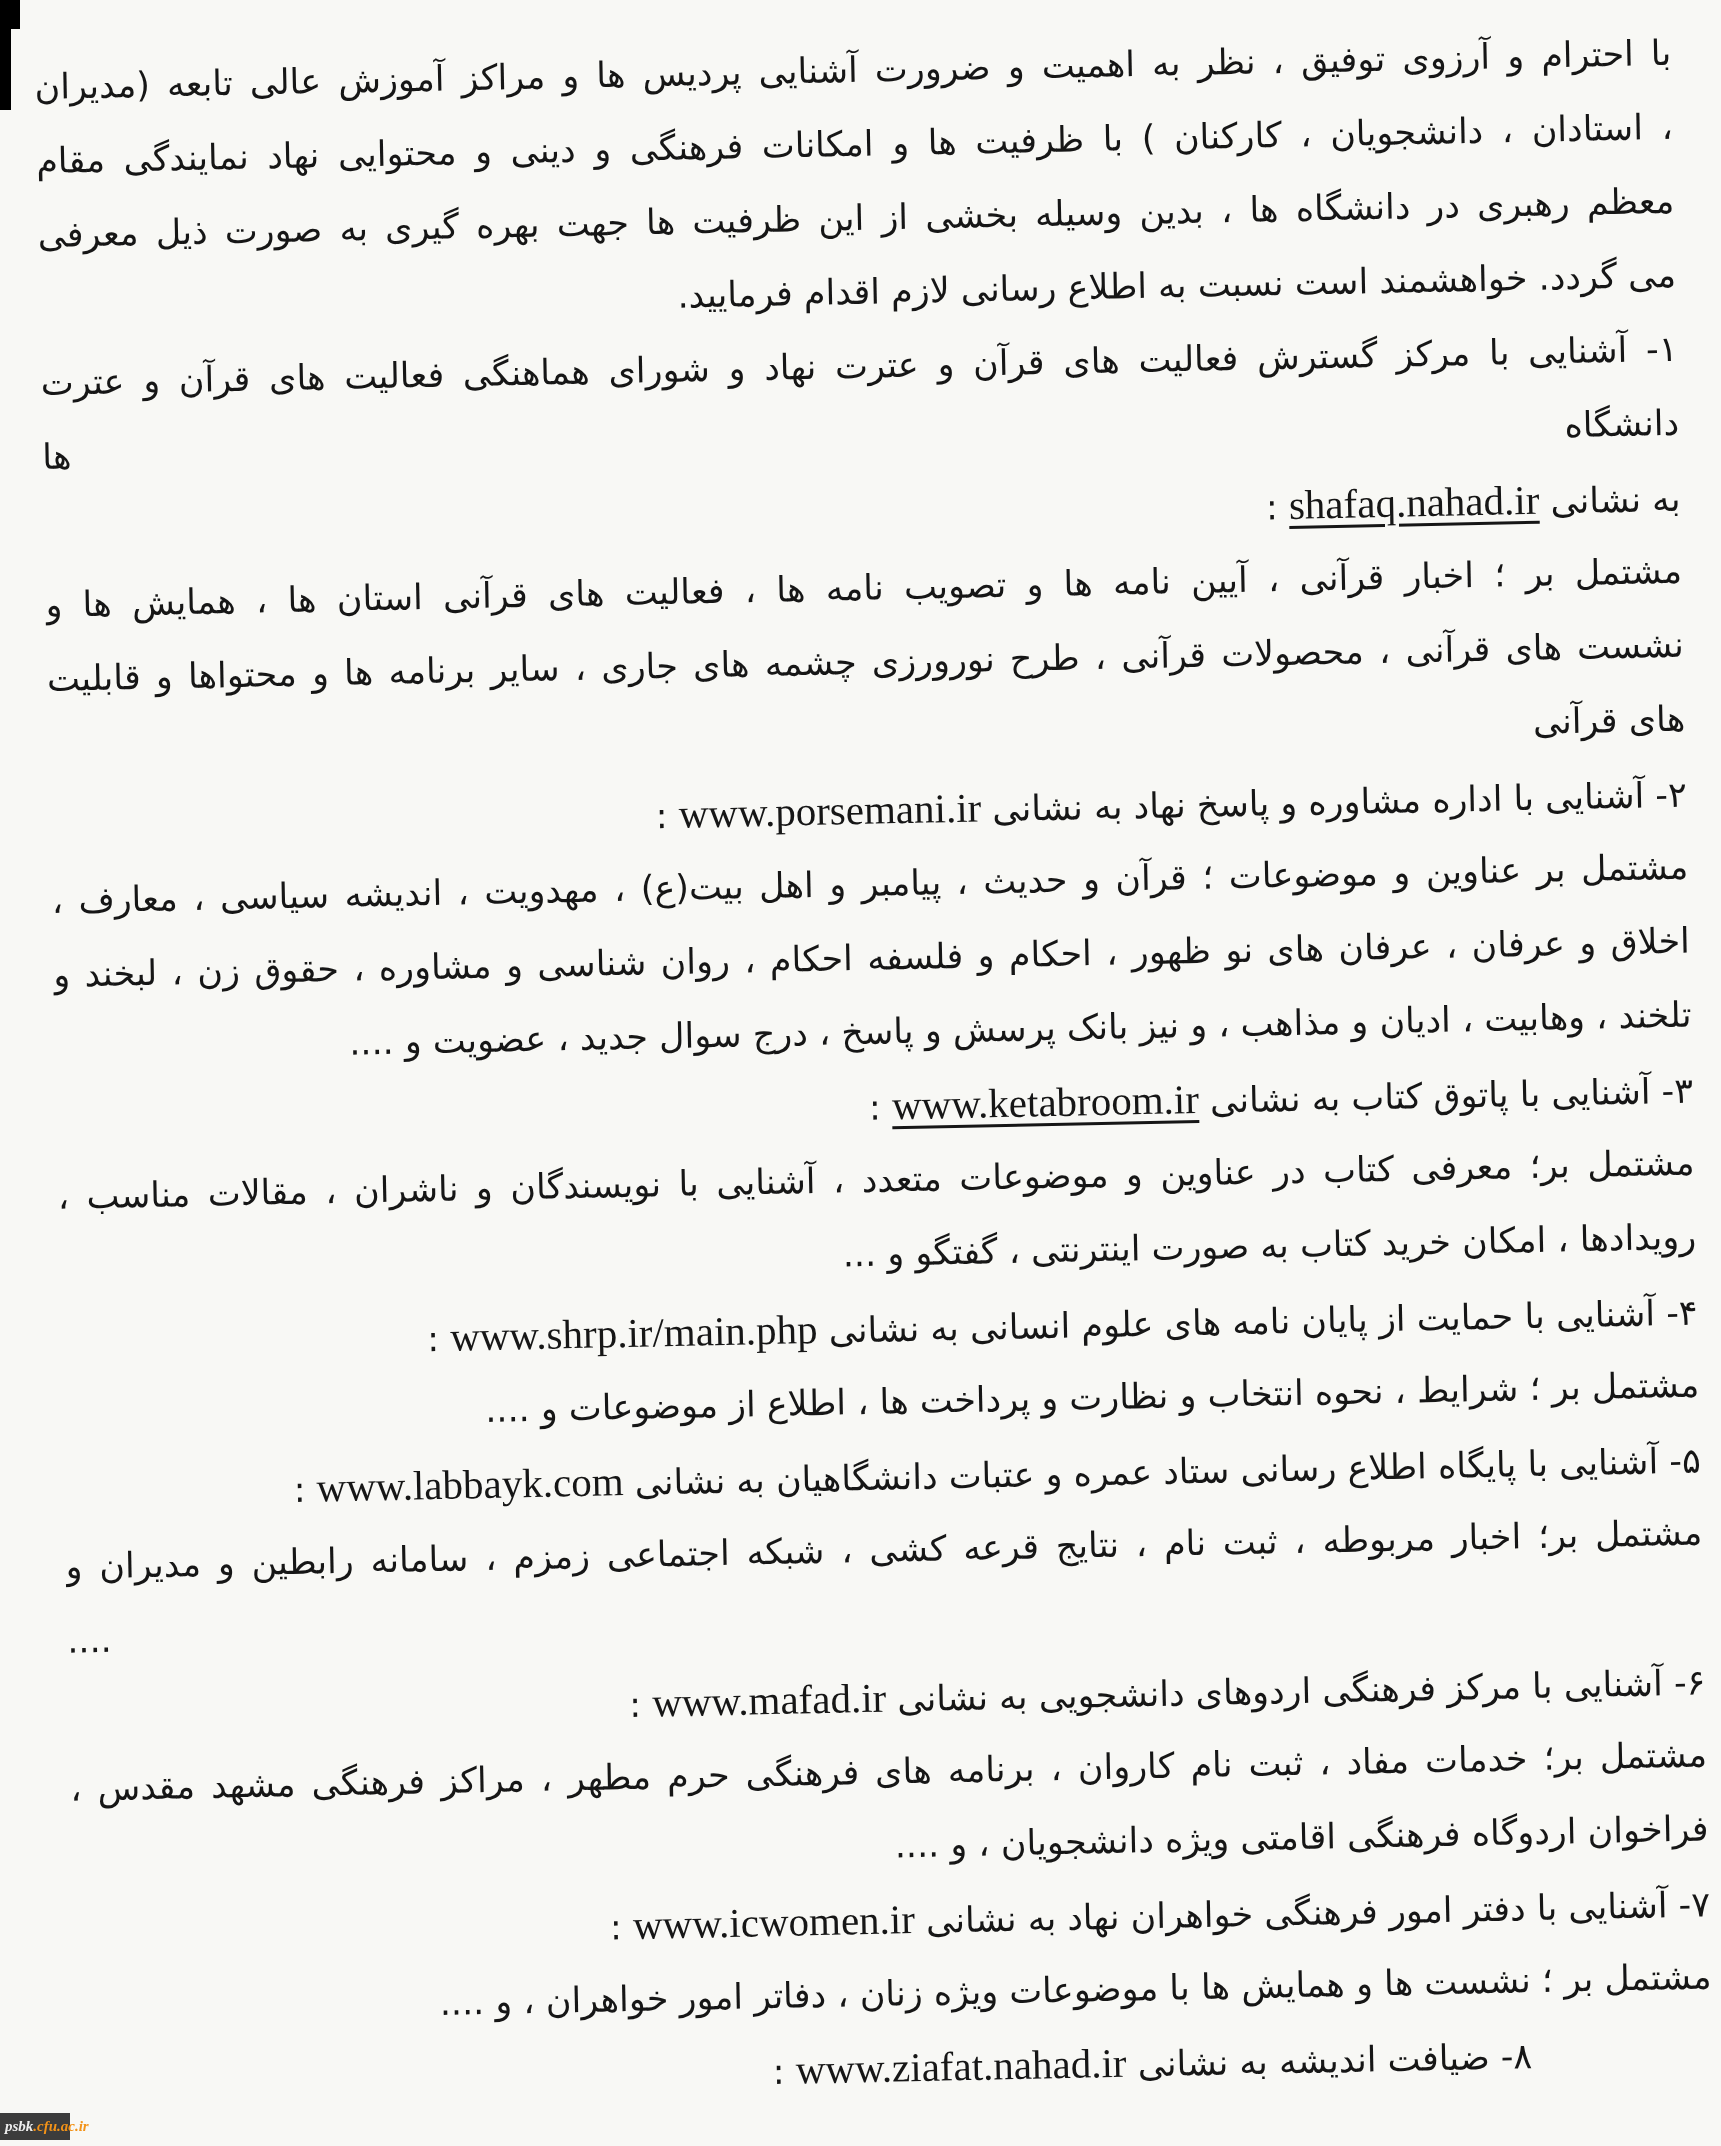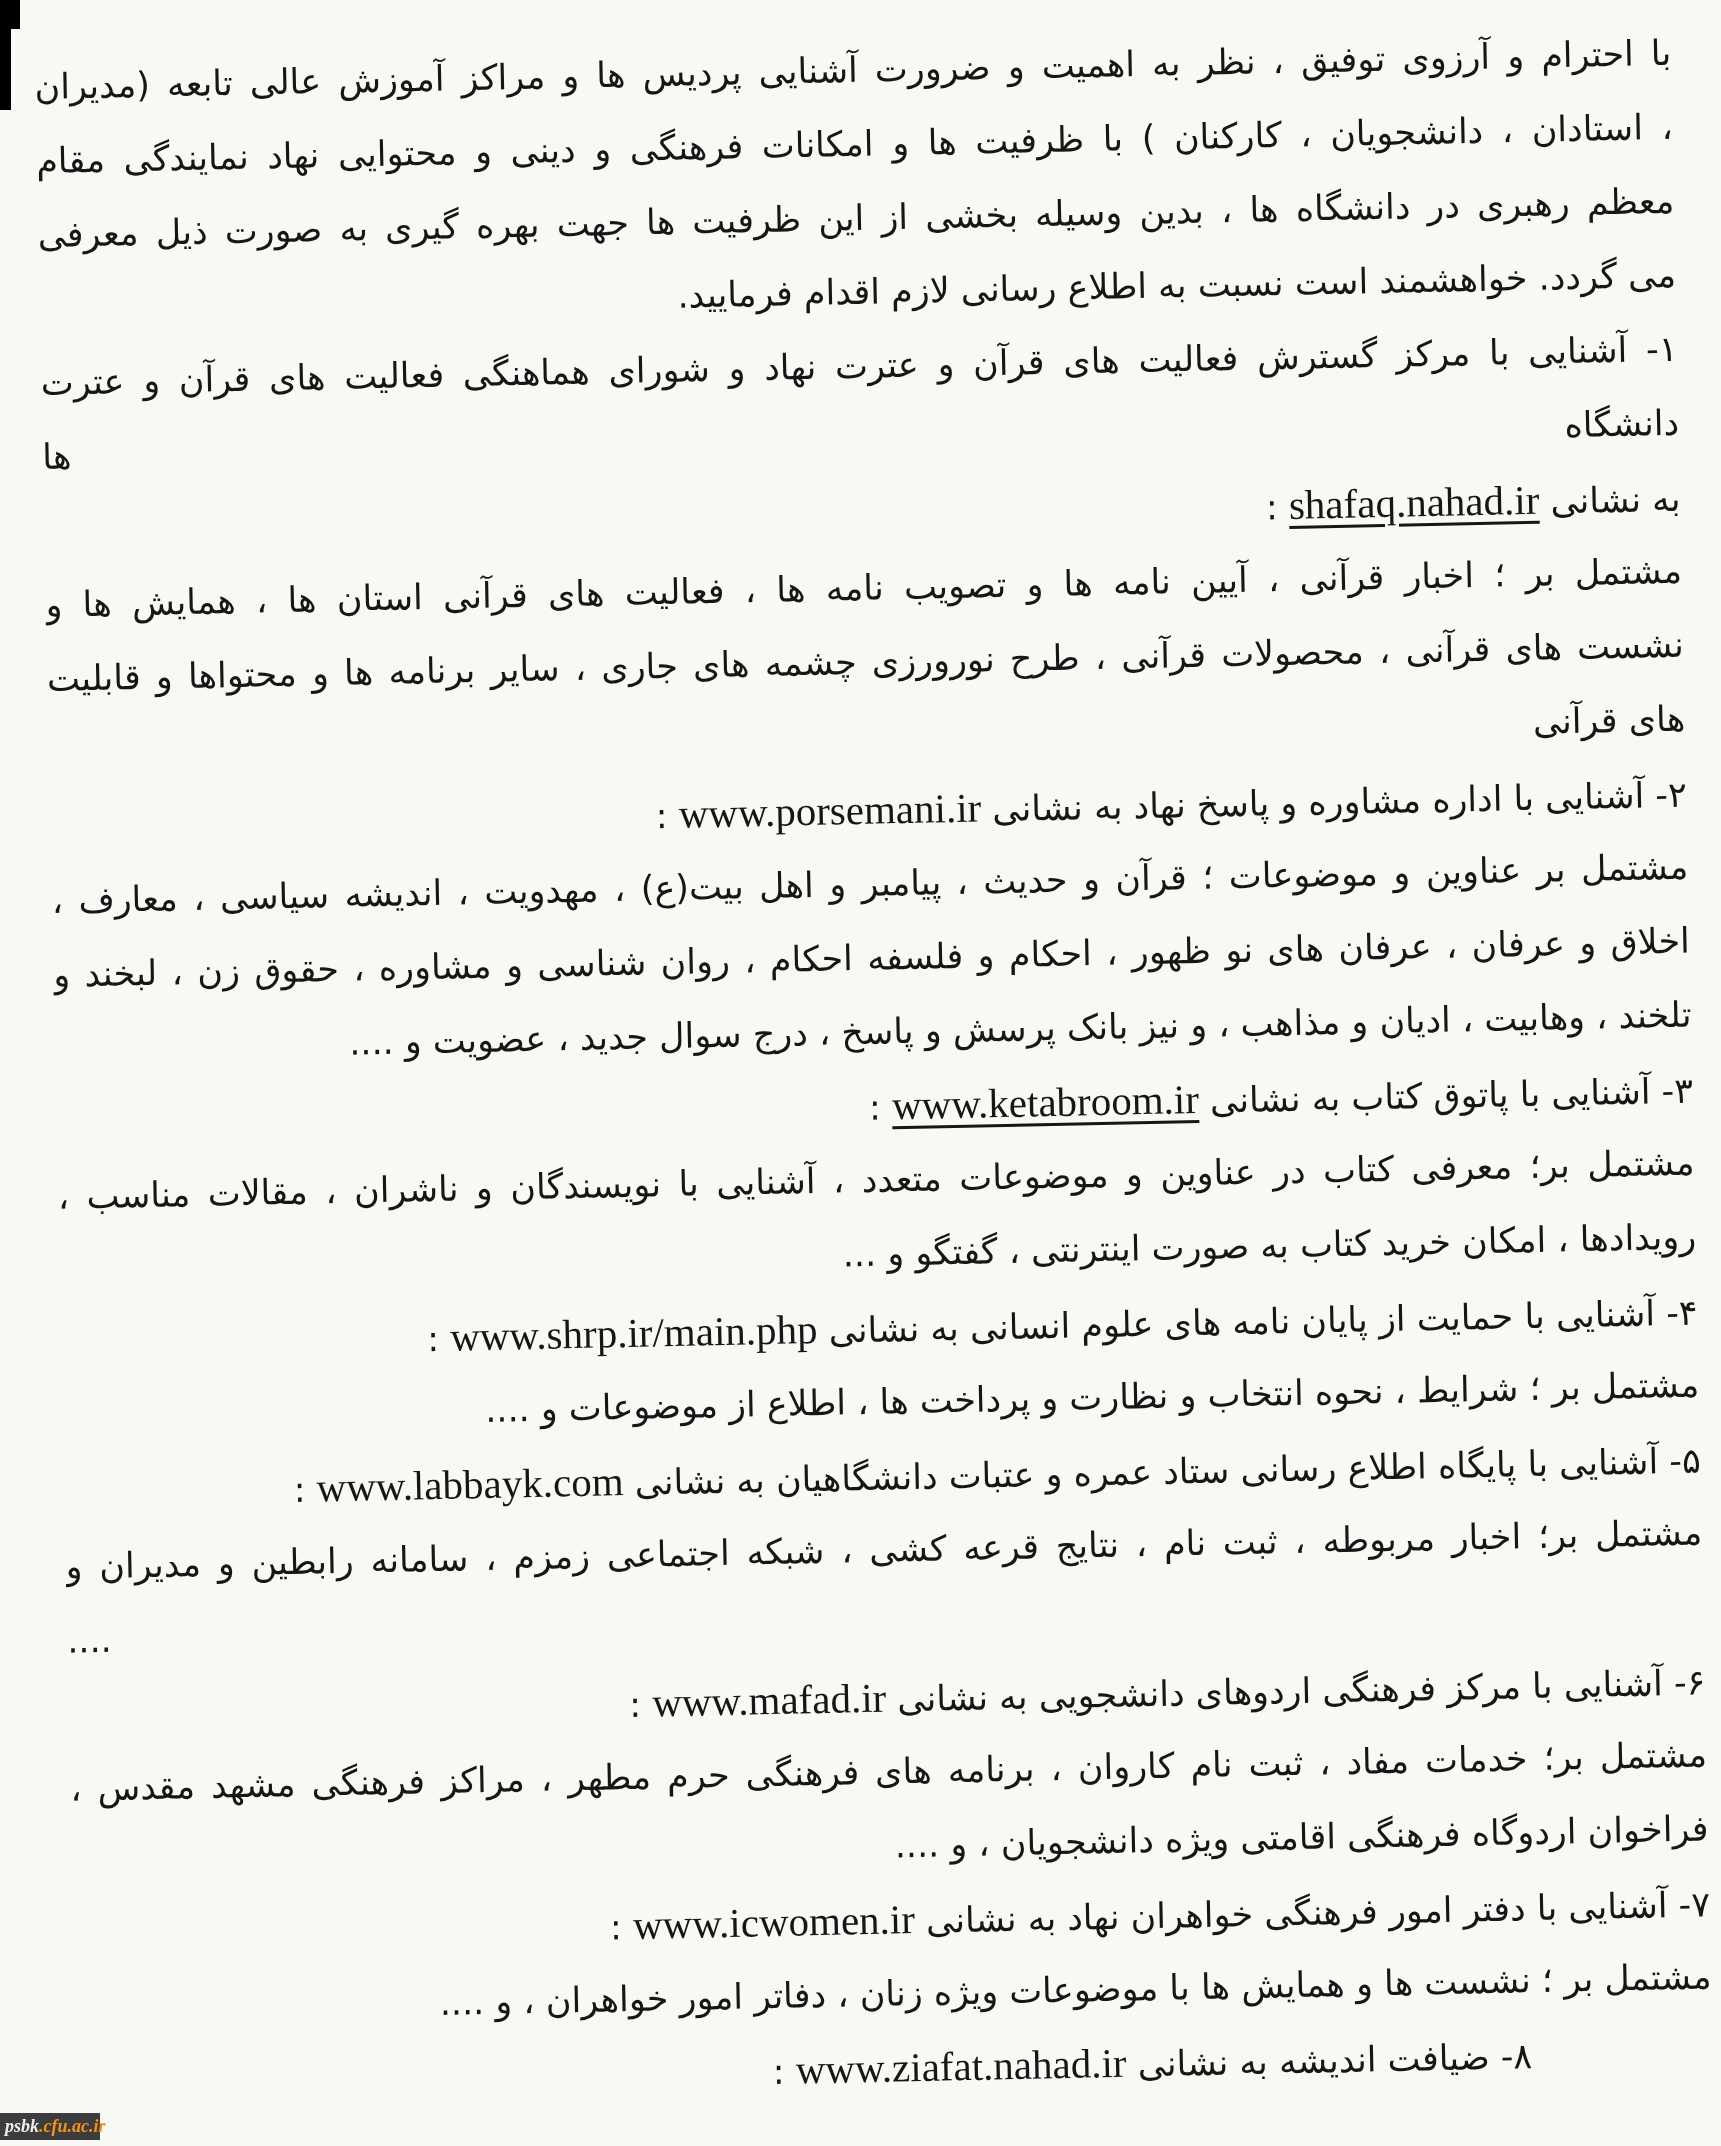--- a/index.html
+++ b/index.html
@@ -49,27 +49,27 @@
     text-decoration:underline;
     text-decoration-thickness:2.9px;
     text-underline-offset:6.9px;
   }
   .artifact{position:absolute;background:#000;}
   .artifact-bar{left:0;top:0;width:10.8px;height:110px;}
   .artifact-corner{left:0;top:0;width:19.6px;height:29px;}
   .watermark{
     position:absolute;
     left:0;top:2113px;
-    width:100px;height:27.4px;
+    width:70px;height:27.4px;
     background:var(--watermark-bg);
     display:flex;align-items:center;
     padding-left:4.9px;box-sizing:border-box;
     font-family:"Liberation Serif","DejaVu Serif",serif;
     font-style:italic;font-weight:bold;
-    font-size:18px;letter-spacing:0;
+    font-size:15px;letter-spacing:0;
     direction:ltr;
   }
   .wm-prefix{color:var(--watermark-prefix-color);}
   .wm-suffix{color:var(--watermark-suffix-color);}
 </style>
 </head>
 <body>
 
 <div class="page">
   <div class="content" id="lines">

